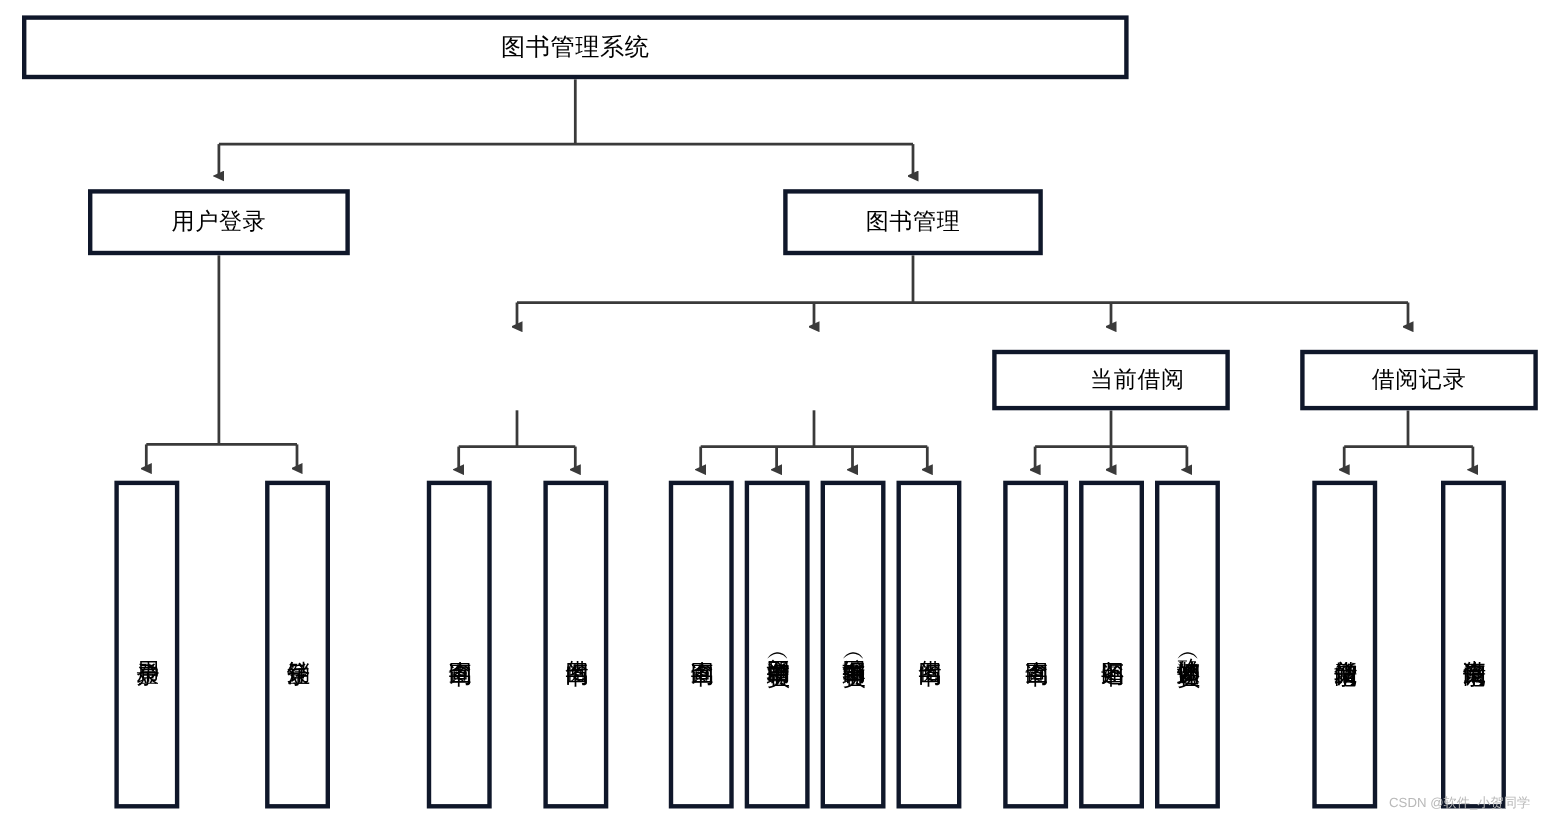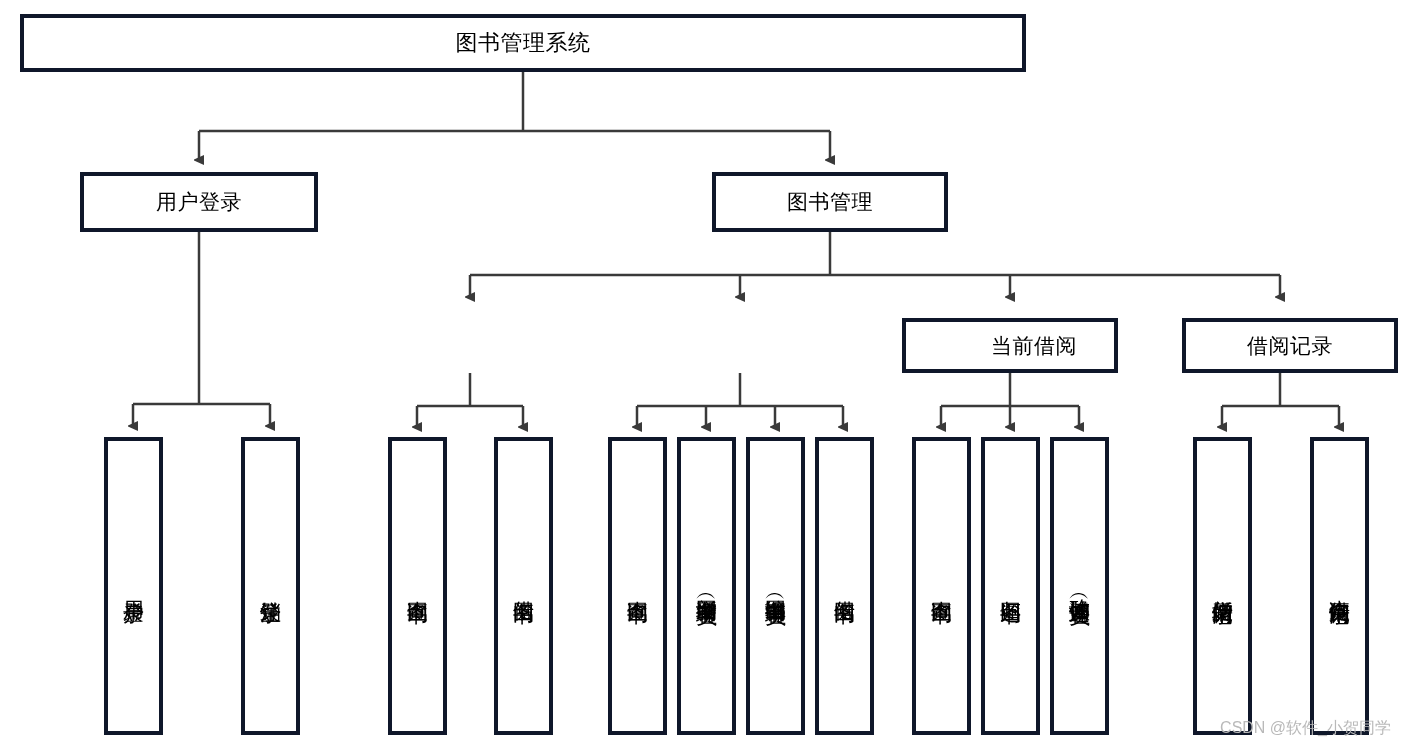--- a/index.html
+++ b/index.html
@@ -59,21 +59,21 @@
     text-orientation: upright;
     font-size: 21px;
     line-height: 1.05;
     letter-spacing: 1px;
     white-space: nowrap;
   }
   #watermark {
     position: absolute;
     right: 14px;
     bottom: 8px;
-    font-size: 16px;
+    font-size: 12px;
     color: #b9b9b9;
     z-index: 5;
     white-space: nowrap;
     font-family: "Liberation Sans", "DejaVu Sans", sans-serif;
   }
 </style>
 </head>
 <body>
 
 <div id="canvas">

